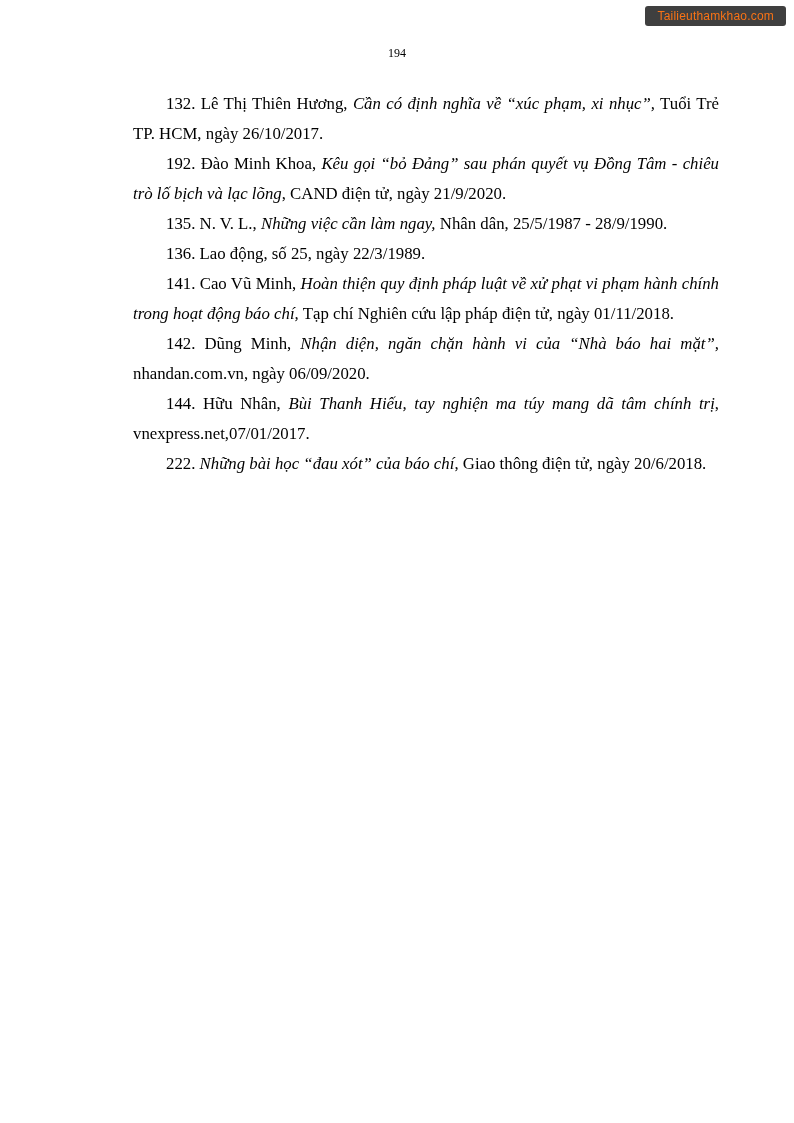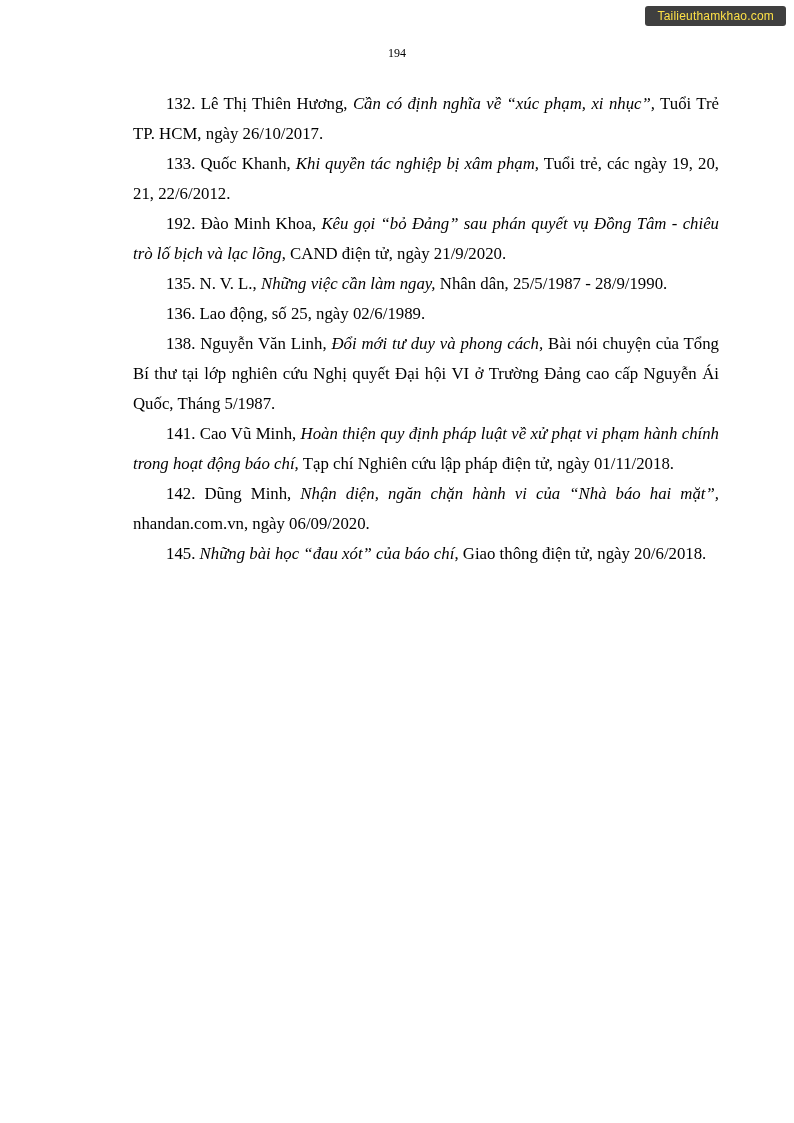--- a/index.html
+++ b/index.html
@@ -12,21 +12,21 @@
     background: #ffffff;
     font-family: "Liberation Serif", "DejaVu Serif", serif;
     color: #000000;
     overflow: hidden;
   }
   .watermark {
     position: absolute;
     top: 6px;
     right: 8px;
     background: #3f3f3f;
-    color: #fde047;
+    color: #f97316;
     font-family: "Liberation Sans", "DejaVu Sans", sans-serif;
     font-size: 12px;
     line-height: 18px;
     padding: 1px 12px;
     border-radius: 3px;
     letter-spacing: 0.2px;
   }
   .page-number {
     margin-top: 46px;
     text-align: center;
@@ -46,21 +46,20 @@
 </style>
 </head>
 <body>
 
 <div class="watermark">Tailieuthamkhao.com</div>
 
 <div class="page-number">194</div>
 
 <div class="content">
     <p class="entry"><span>132. Lê Thị Thiên Hương, </span><span class="italic">Cần có định nghĩa về “xúc phạm, xi nhục”,</span><span> Tuổi Trẻ TP. HCM, ngày 26/10/2017.</span></p>
-    <p class="entry"><span>133. Quốc Khanh, </span><span class="italic">Khi quyền tác nghiệp bị xâm phạm,</span><span> Tuổi trẻ, các ngày 19, 20, 21, 22/6/2012.</span></p>
     <p class="entry"><span>192. Đào Minh Khoa, </span><span class="italic">Kêu gọi “bỏ Đảng” sau phán quyết vụ Đồng Tâm - chiêu trò lố bịch và lạc lõng</span><span>, CAND điện tử, ngày 21/9/2020.</span></p>
     <p class="entry"><span>135. N. V. L., </span><span class="italic">Những việc cần làm ngay,</span><span>  Nhân dân, 25/5/1987 - 28/9/1990.</span></p>
-    <p class="entry"><span>136. Lao động, số 25, ngày 02/6/1989.</span></p>
-    <p class="entry"><span>138. Nguyễn Văn Linh, </span><span class="italic">Đổi mới tư duy và phong cách,</span><span> Bài nói chuyện của Tổng Bí thư tại lớp nghiên cứu Nghị quyết Đại hội VI ở Trường Đảng cao cấp Nguyễn Ái Quốc, Tháng 5/1987.</span></p>
+    <p class="entry"><span>136. Lao động, số 25, ngày 22/3/1989.</span></p>
     <p class="entry"><span>141. Cao Vũ Minh, </span><span class="italic">Hoàn thiện quy định pháp luật về xử phạt vi phạm hành chính trong hoạt động báo chí,</span><span> Tạp chí Nghiên cứu lập pháp điện tử, ngày 01/11/2018.</span></p>
     <p class="entry"><span>142. Dũng Minh, </span><span class="italic">Nhận diện, ngăn chặn hành vi của “Nhà báo hai mặt”,</span><span> nhandan.com.vn, ngày 06/09/2020.</span></p>
-    <p class="entry"><span>145. </span><span class="italic">Những bài học “đau xót” của báo chí</span><span>, Giao thông điện tử, ngày 20/6/2018.</span></p>
+    <p class="entry"><span>144. Hữu Nhân, </span><span class="italic">Bùi Thanh Hiếu, tay nghiện ma túy mang dã tâm chính trị</span><span>, vnexpress.net,07/01/2017.</span></p>
+    <p class="entry"><span>222. </span><span class="italic">Những bài học “đau xót” của báo chí</span><span>, Giao thông điện tử, ngày 20/6/2018.</span></p>
   </div>
 
 </body></html>

